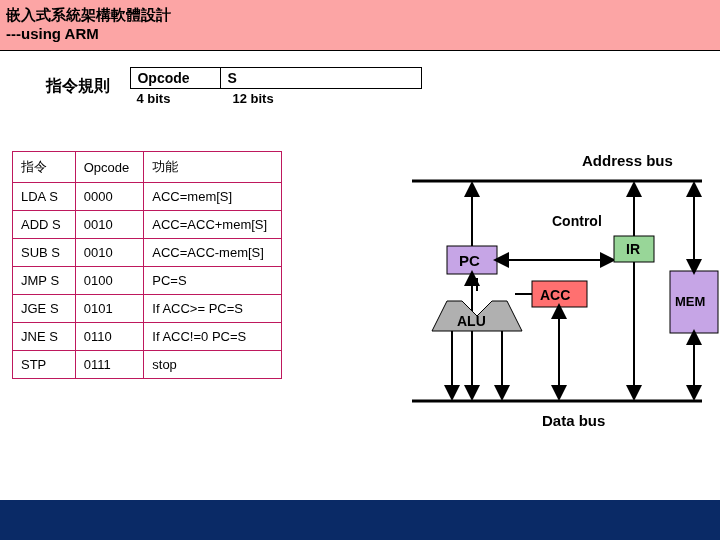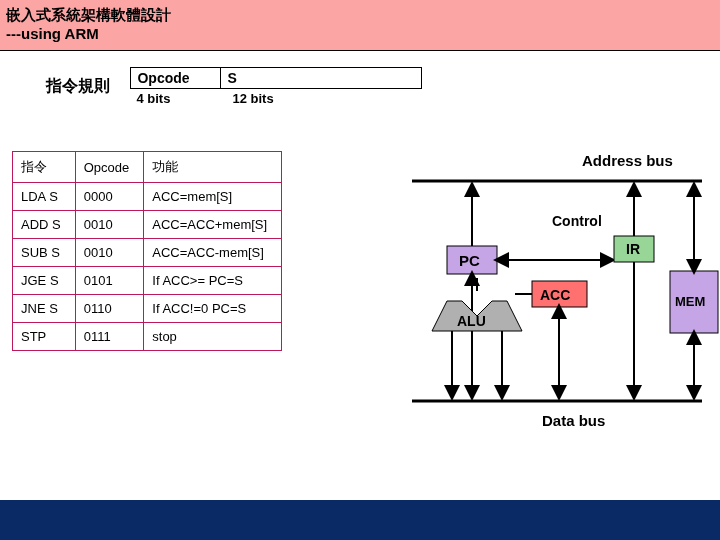--- a/index.html
+++ b/index.html
@@ -165,20 +165,25 @@
         <td>ADD S</td>
         <td>0010</td>
         <td>ACC=ACC+mem[S]</td>
       </tr>
       <tr>
         <td>SUB S</td>
         <td>0010</td>
         <td>ACC=ACC-mem[S]</td>
       </tr>
       <tr>
+        <td>JMP S</td>
+        <td>0100</td>
+        <td>PC=S</td>
+      </tr>
+      <tr>
         <td>JGE S</td>
         <td>0101</td>
         <td>If ACC&gt;= PC=S</td>
       </tr>
       <tr>
         <td>JNE S</td>
         <td>0110</td>
         <td>If ACC!=0 PC=S</td>
       </tr>
       <tr>

